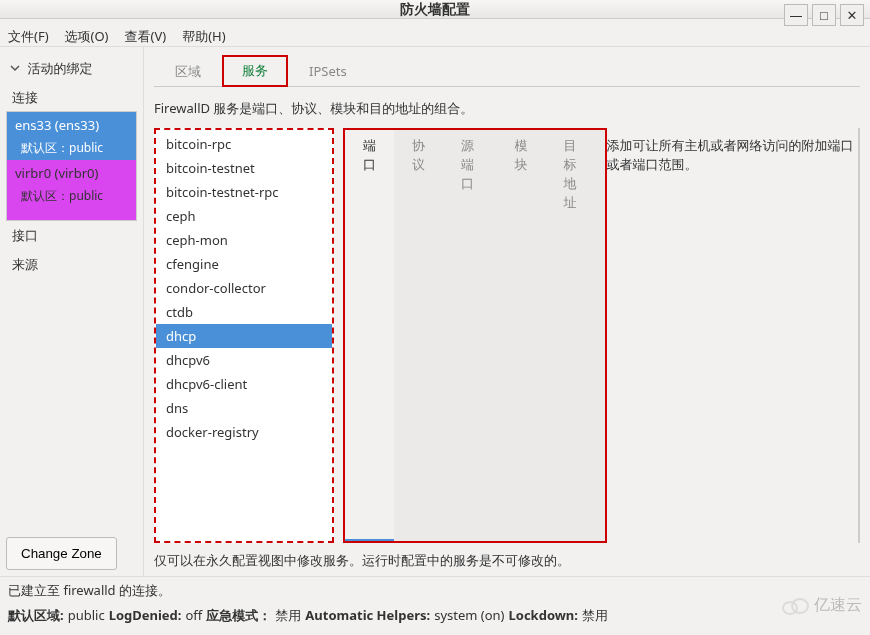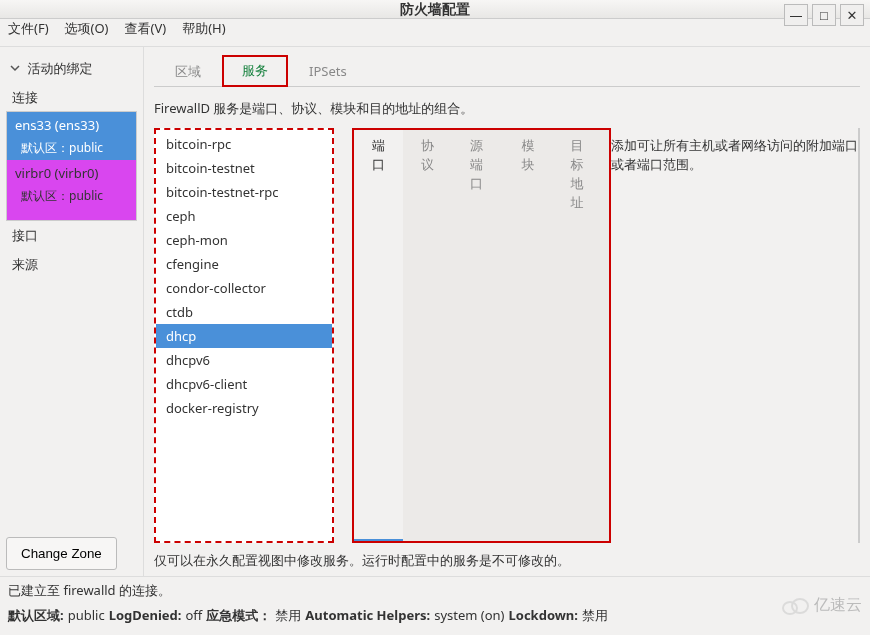--- a/index.html
+++ b/index.html
@@ -45,21 +45,21 @@
     align-items: center;
     justify-content: center;
     font-size: 13px;
     cursor: pointer;
   }
 
   
   .menubar {
     height: 28px;
     display: flex;
-    align-items: flex-start;
+    align-items: flex-end;
     padding: 0 8px;
     gap: 16px;
     background: #f2f1f0;
     border-bottom: 1px solid #ddd;
   }
   .menuitem { cursor: pointer; }
 
   
   .main {
     display: flex;
@@ -171,21 +171,21 @@
   }
   .tab1.highlighted {
     border: 2px solid #c00;
     padding: 4px 18px;
   }
 
   .desc { margin: 4px 0 10px 0; font-size: 13px; }
 
   .services-row {
     display: flex;
-    gap: 18px;
+    gap: 9px;
     flex: 1;
     min-height: 0;
   }
 
   .service-list {
     width: 180px;
     border: 2px dashed #c00;
     background: #fff;
     overflow-y: auto;
     padding: 2px 0;
@@ -348,20 +348,21 @@
           <div class="svc-item">bitcoin-testnet</div>
           <div class="svc-item">bitcoin-testnet-rpc</div>
           <div class="svc-item">ceph</div>
           <div class="svc-item">ceph-mon</div>
           <div class="svc-item">cfengine</div>
           <div class="svc-item">condor-collector</div>
           <div class="svc-item">ctdb</div>
           <div class="svc-item selected">dhcp</div>
           <div class="svc-item">dhcpv6</div>
           <div class="svc-item">dhcpv6-client</div>
+          <div class="svc-item">dns</div>
           <div class="svc-item">docker-registry</div>
         </div>
 
       <div class="detail">
         <div class="tabbar2">
           <div class="tab2 active">端口</div>
           <div class="tab2">协议</div>
           <div class="tab2">源端口</div>
           <div class="tab2">模块</div>
           <div class="tab2">目标地址</div>

